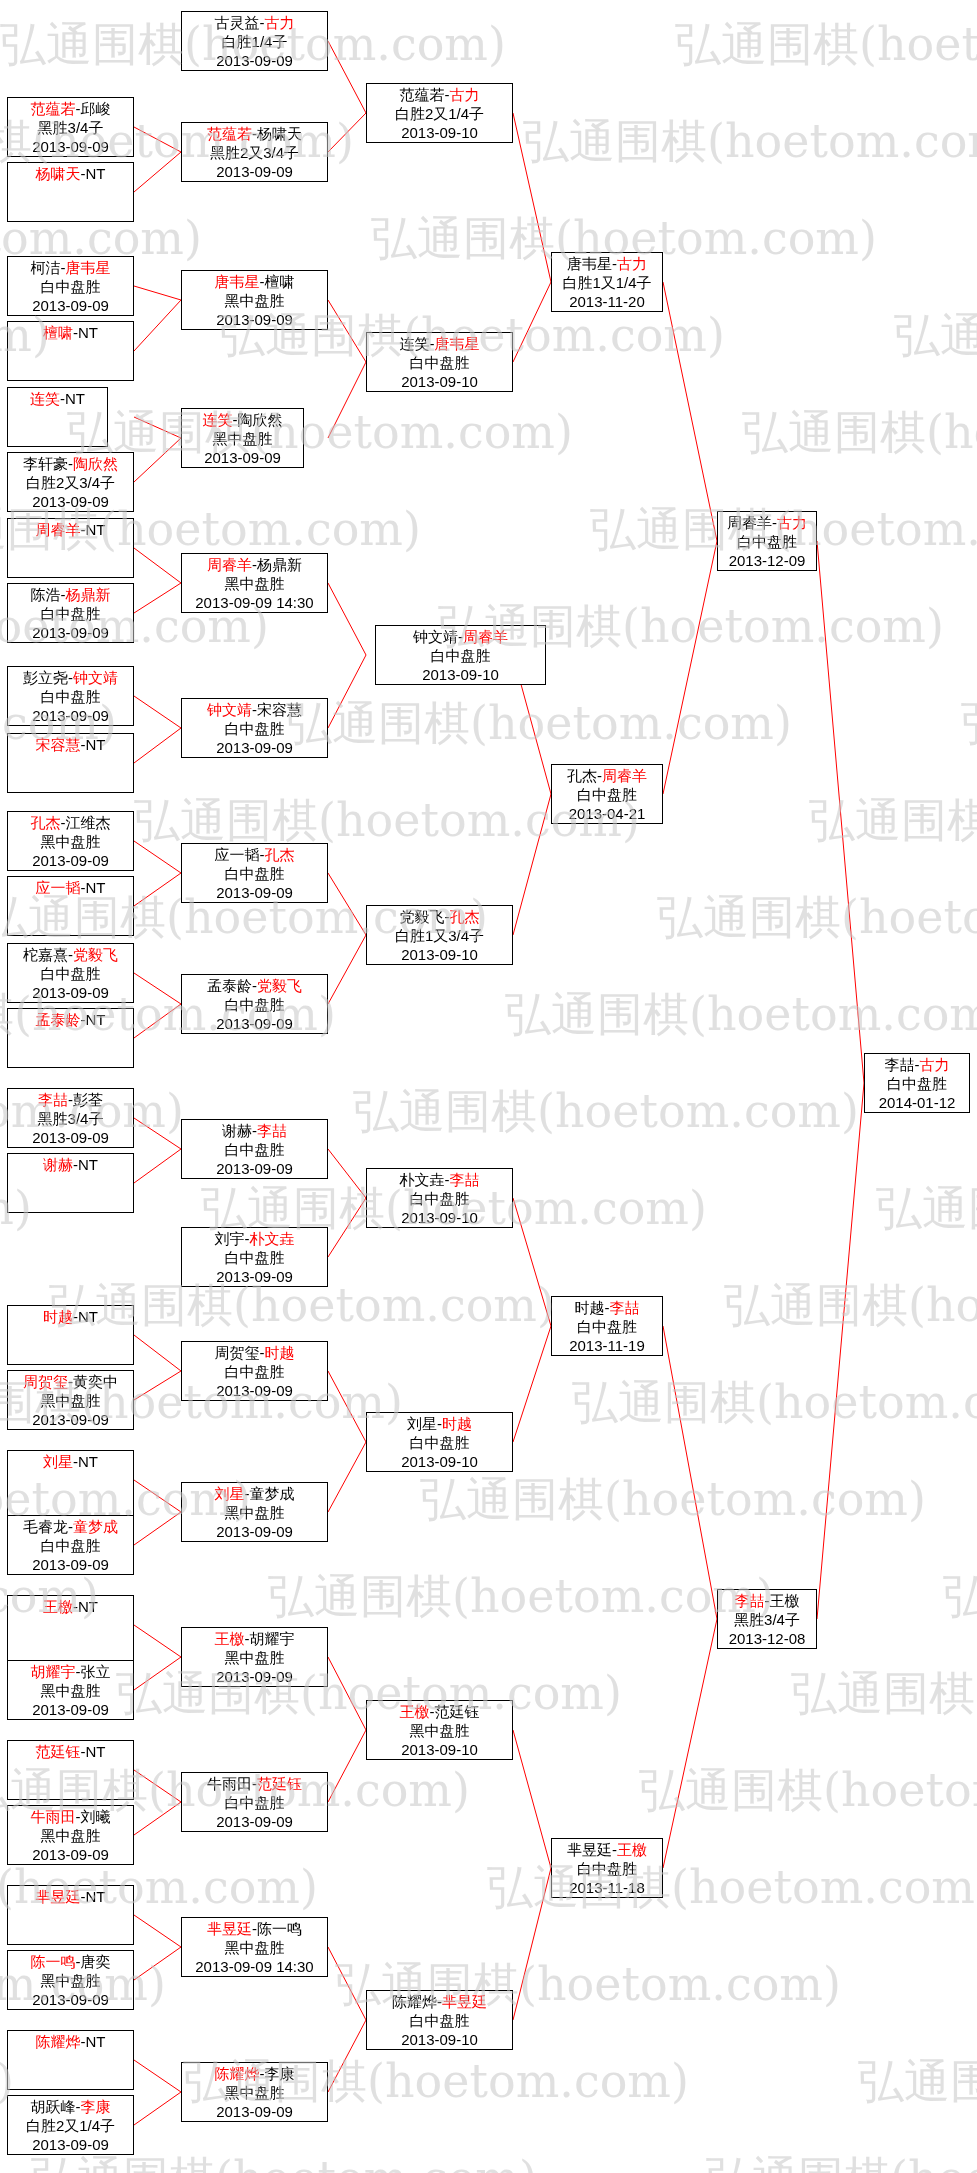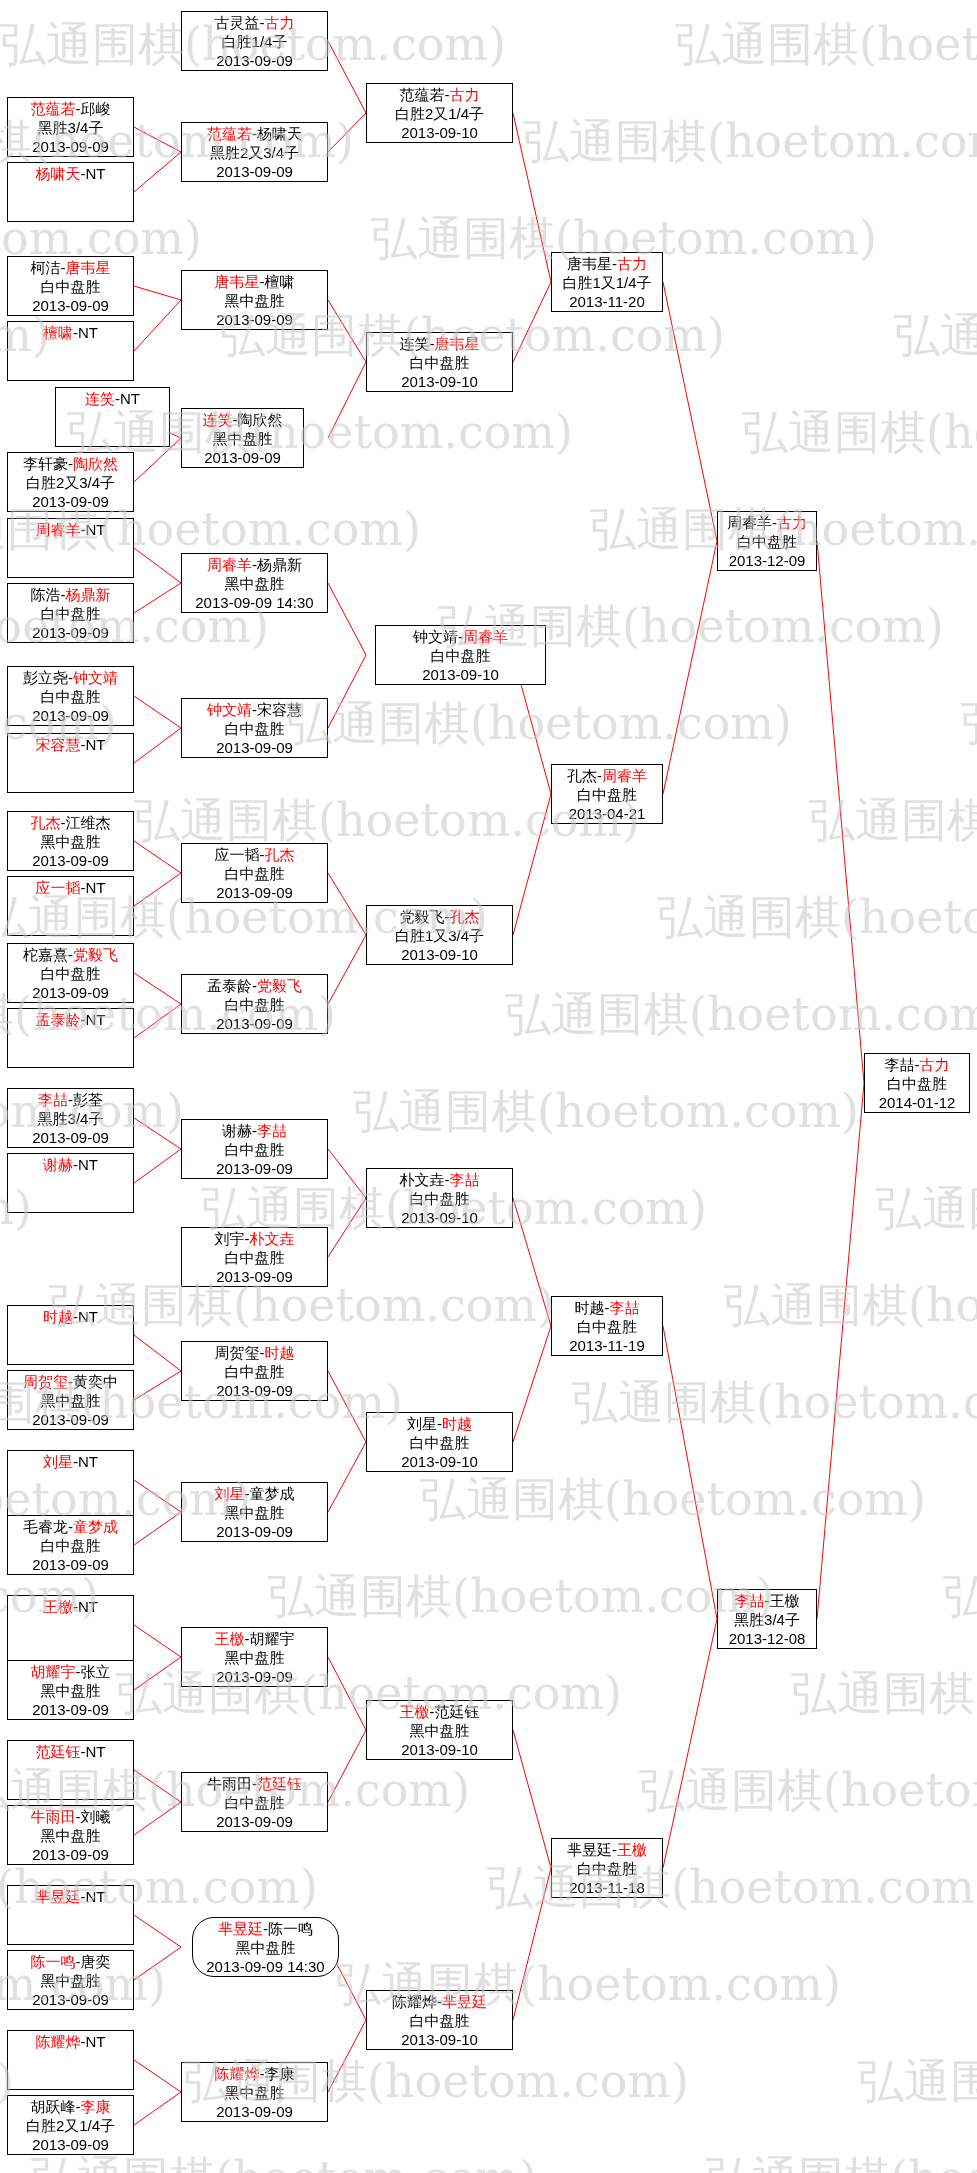--- a/index.html
+++ b/index.html
@@ -112,21 +112,21 @@
         <div><span class="win">杨啸天</span>-<span>NT</span></div>
       </div>
       <div class="box" style="left: 7px; top: 256px; width: 127px; height: 60px;">
         <div><span>柯洁</span>-<span class="win">唐韦星</span></div>
         <div>白中盘胜</div>
         <div>2013-09-09</div>
       </div>
       <div class="box" style="left: 7px; top: 321px; width: 127px; height: 60px;">
         <div><span class="win">檀啸</span>-<span>NT</span></div>
       </div>
-      <div class="box" style="left: 7px; top: 387px; width: 115px; height: 60px; margin-left: 48px;">
+      <div class="box" style="left: 7px; top: 387px; width: 101px; height: 60px;">
         <div><span class="win">连笑</span>-<span>NT</span></div>
       </div>
       <div class="box" style="left: 7px; top: 452px; width: 127px; height: 60px;">
         <div><span>李轩豪</span>-<span class="win">陶欣然</span></div>
         <div>白胜2又3/4子</div>
         <div>2013-09-09</div>
       </div>
       <div class="box" style="left: 7px; top: 518px; width: 127px; height: 60px;">
         <div><span class="win">周睿羊</span>-<span>NT</span></div>
       </div>
@@ -278,21 +278,21 @@
       <div class="box" style="left: 181px; top: 1627px; width: 147px; height: 60px;">
         <div><span class="win">王檄</span>-<span>胡耀宇</span></div>
         <div>黑中盘胜</div>
         <div>2013-09-09</div>
       </div>
       <div class="box" style="left: 181px; top: 1772px; width: 147px; height: 60px;">
         <div><span>牛雨田</span>-<span class="win">范廷钰</span></div>
         <div>白中盘胜</div>
         <div>2013-09-09</div>
       </div>
-      <div class="box" style="left: 192px; top: 1917px; width: 147px; height: 60px; border-radius: 22px;">
+      <div class="box" style="left: 181px; top: 1917px; width: 147px; height: 60px;">
         <div><span class="win">芈昱廷</span>-<span>陈一鸣</span></div>
         <div>黑中盘胜</div>
         <div>2013-09-09 14:30</div>
       </div>
       <div class="box" style="left: 181px; top: 2062px; width: 147px; height: 60px;">
         <div><span class="win">陈耀烨</span>-<span>李康</span></div>
         <div>黑中盘胜</div>
         <div>2013-09-09</div>
       </div>
       <div class="box" style="left: 366px; top: 83px; width: 147px; height: 60px;">

